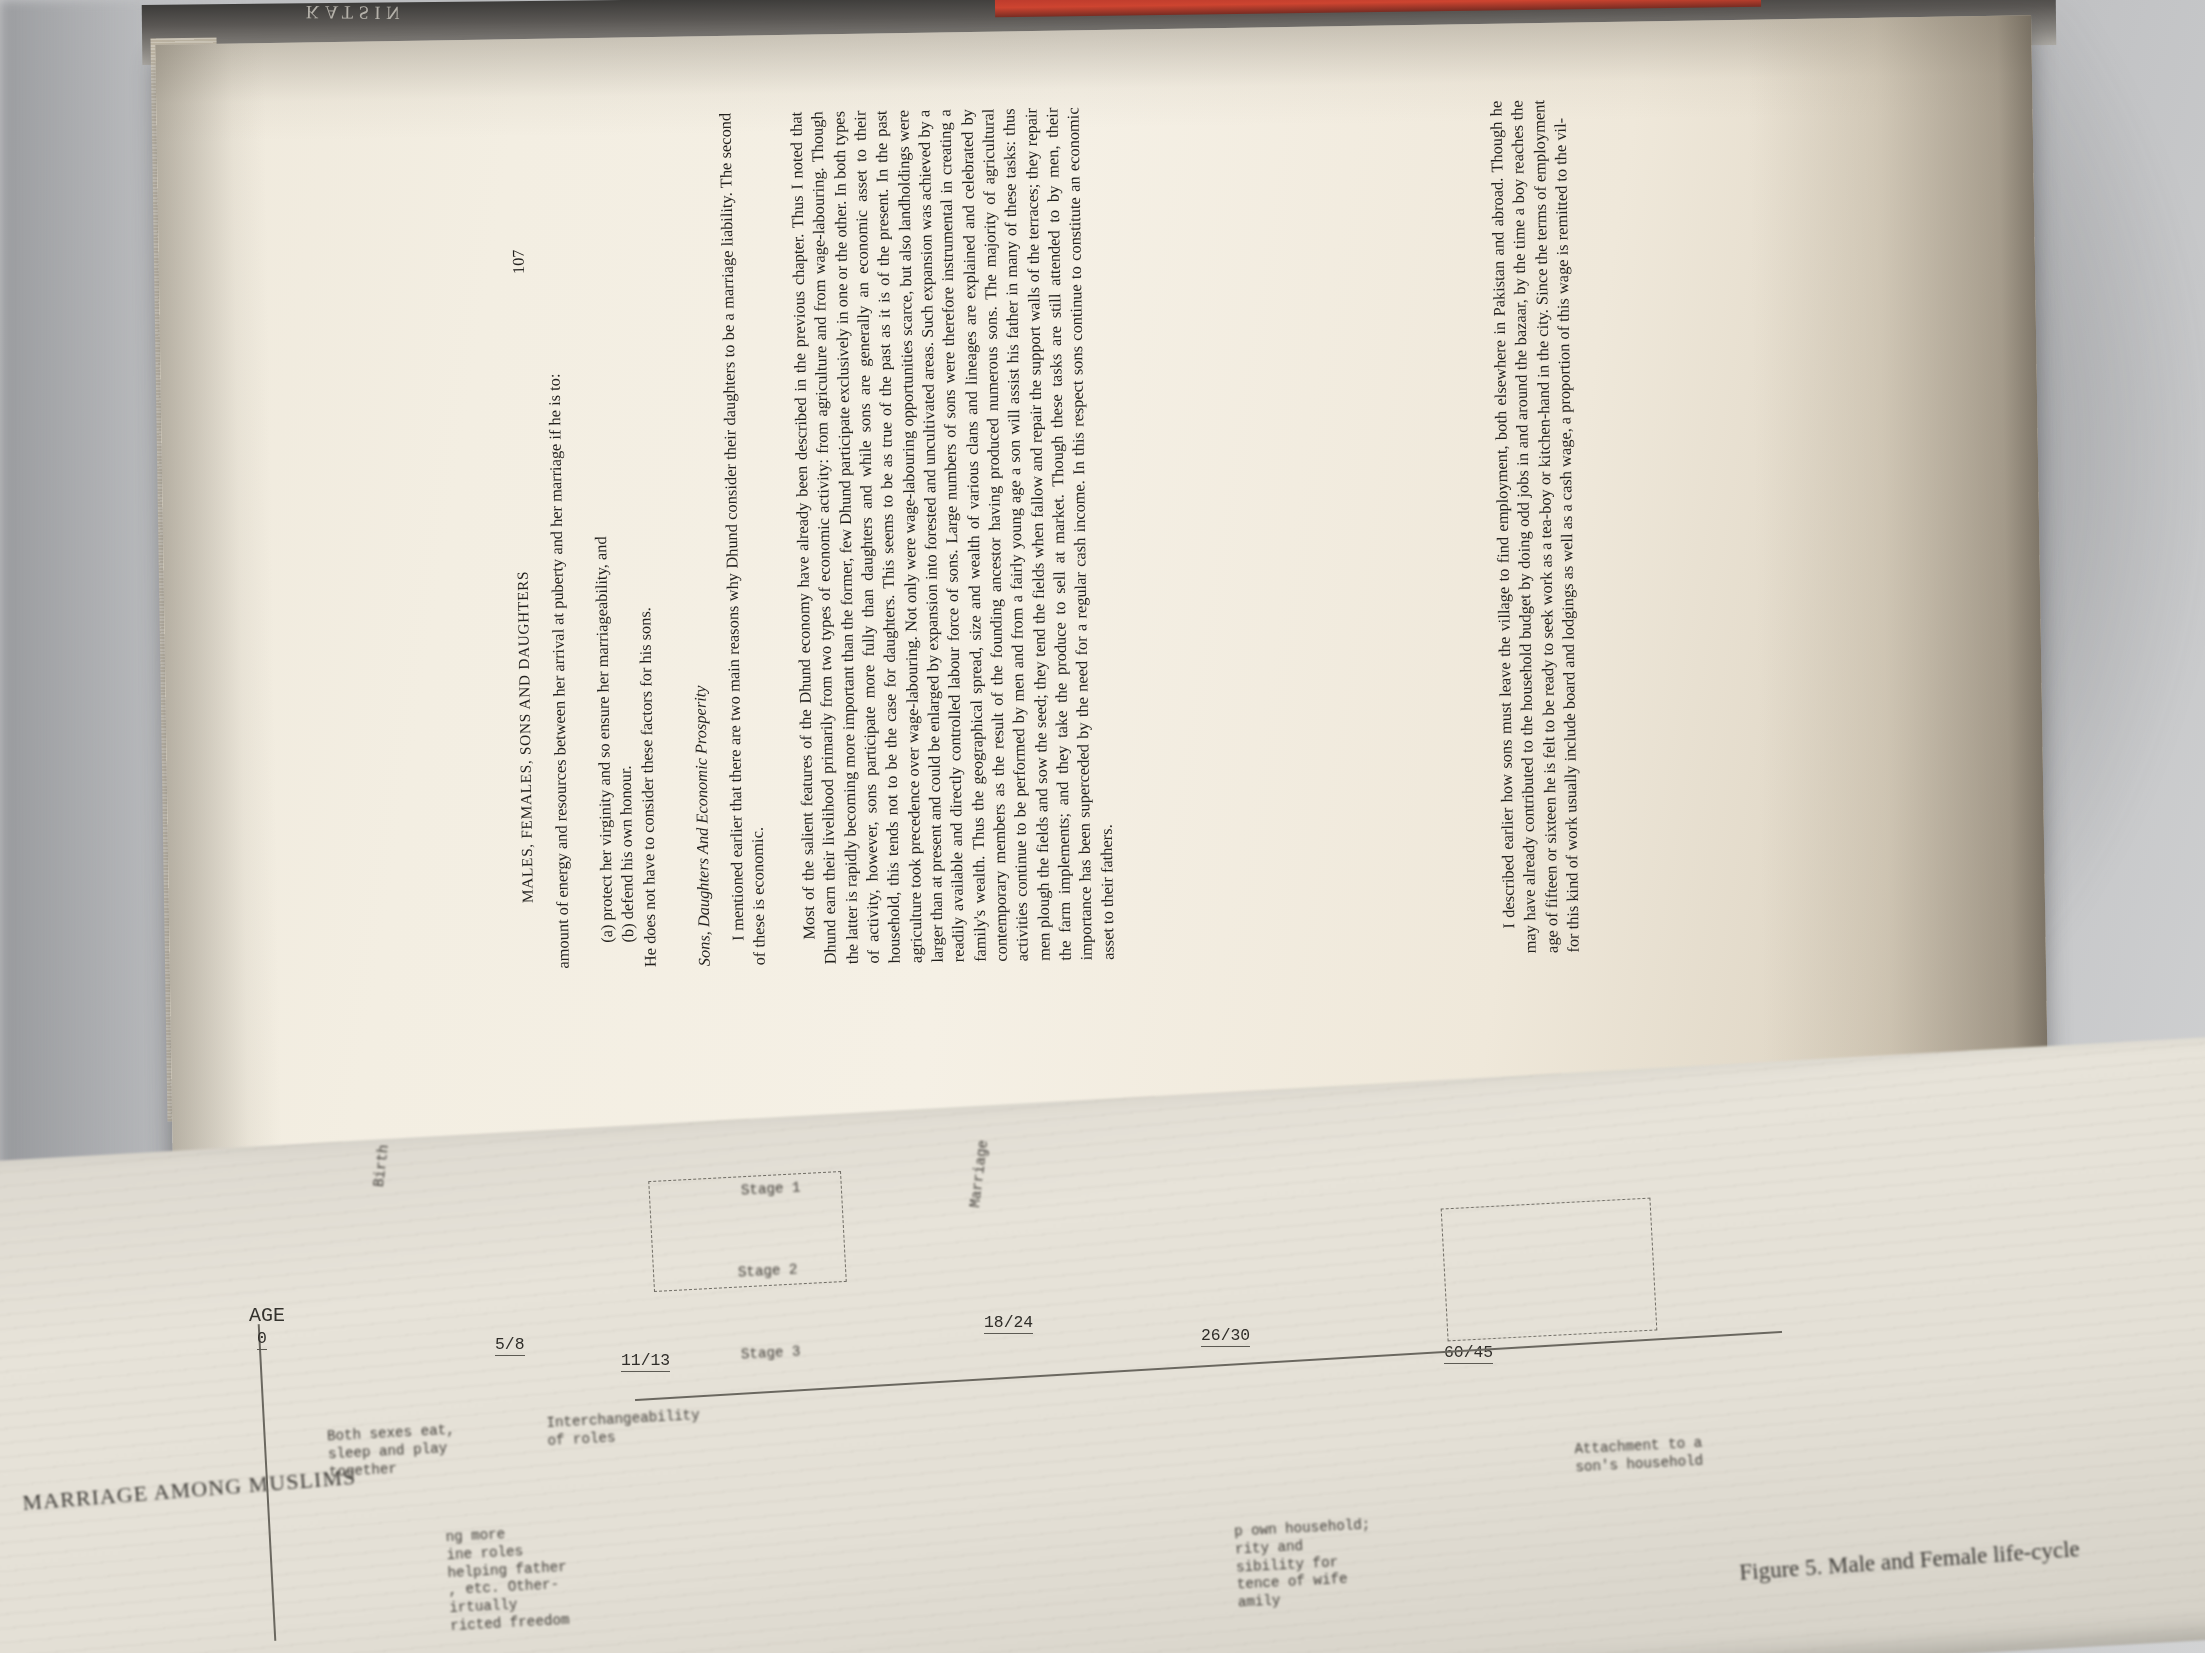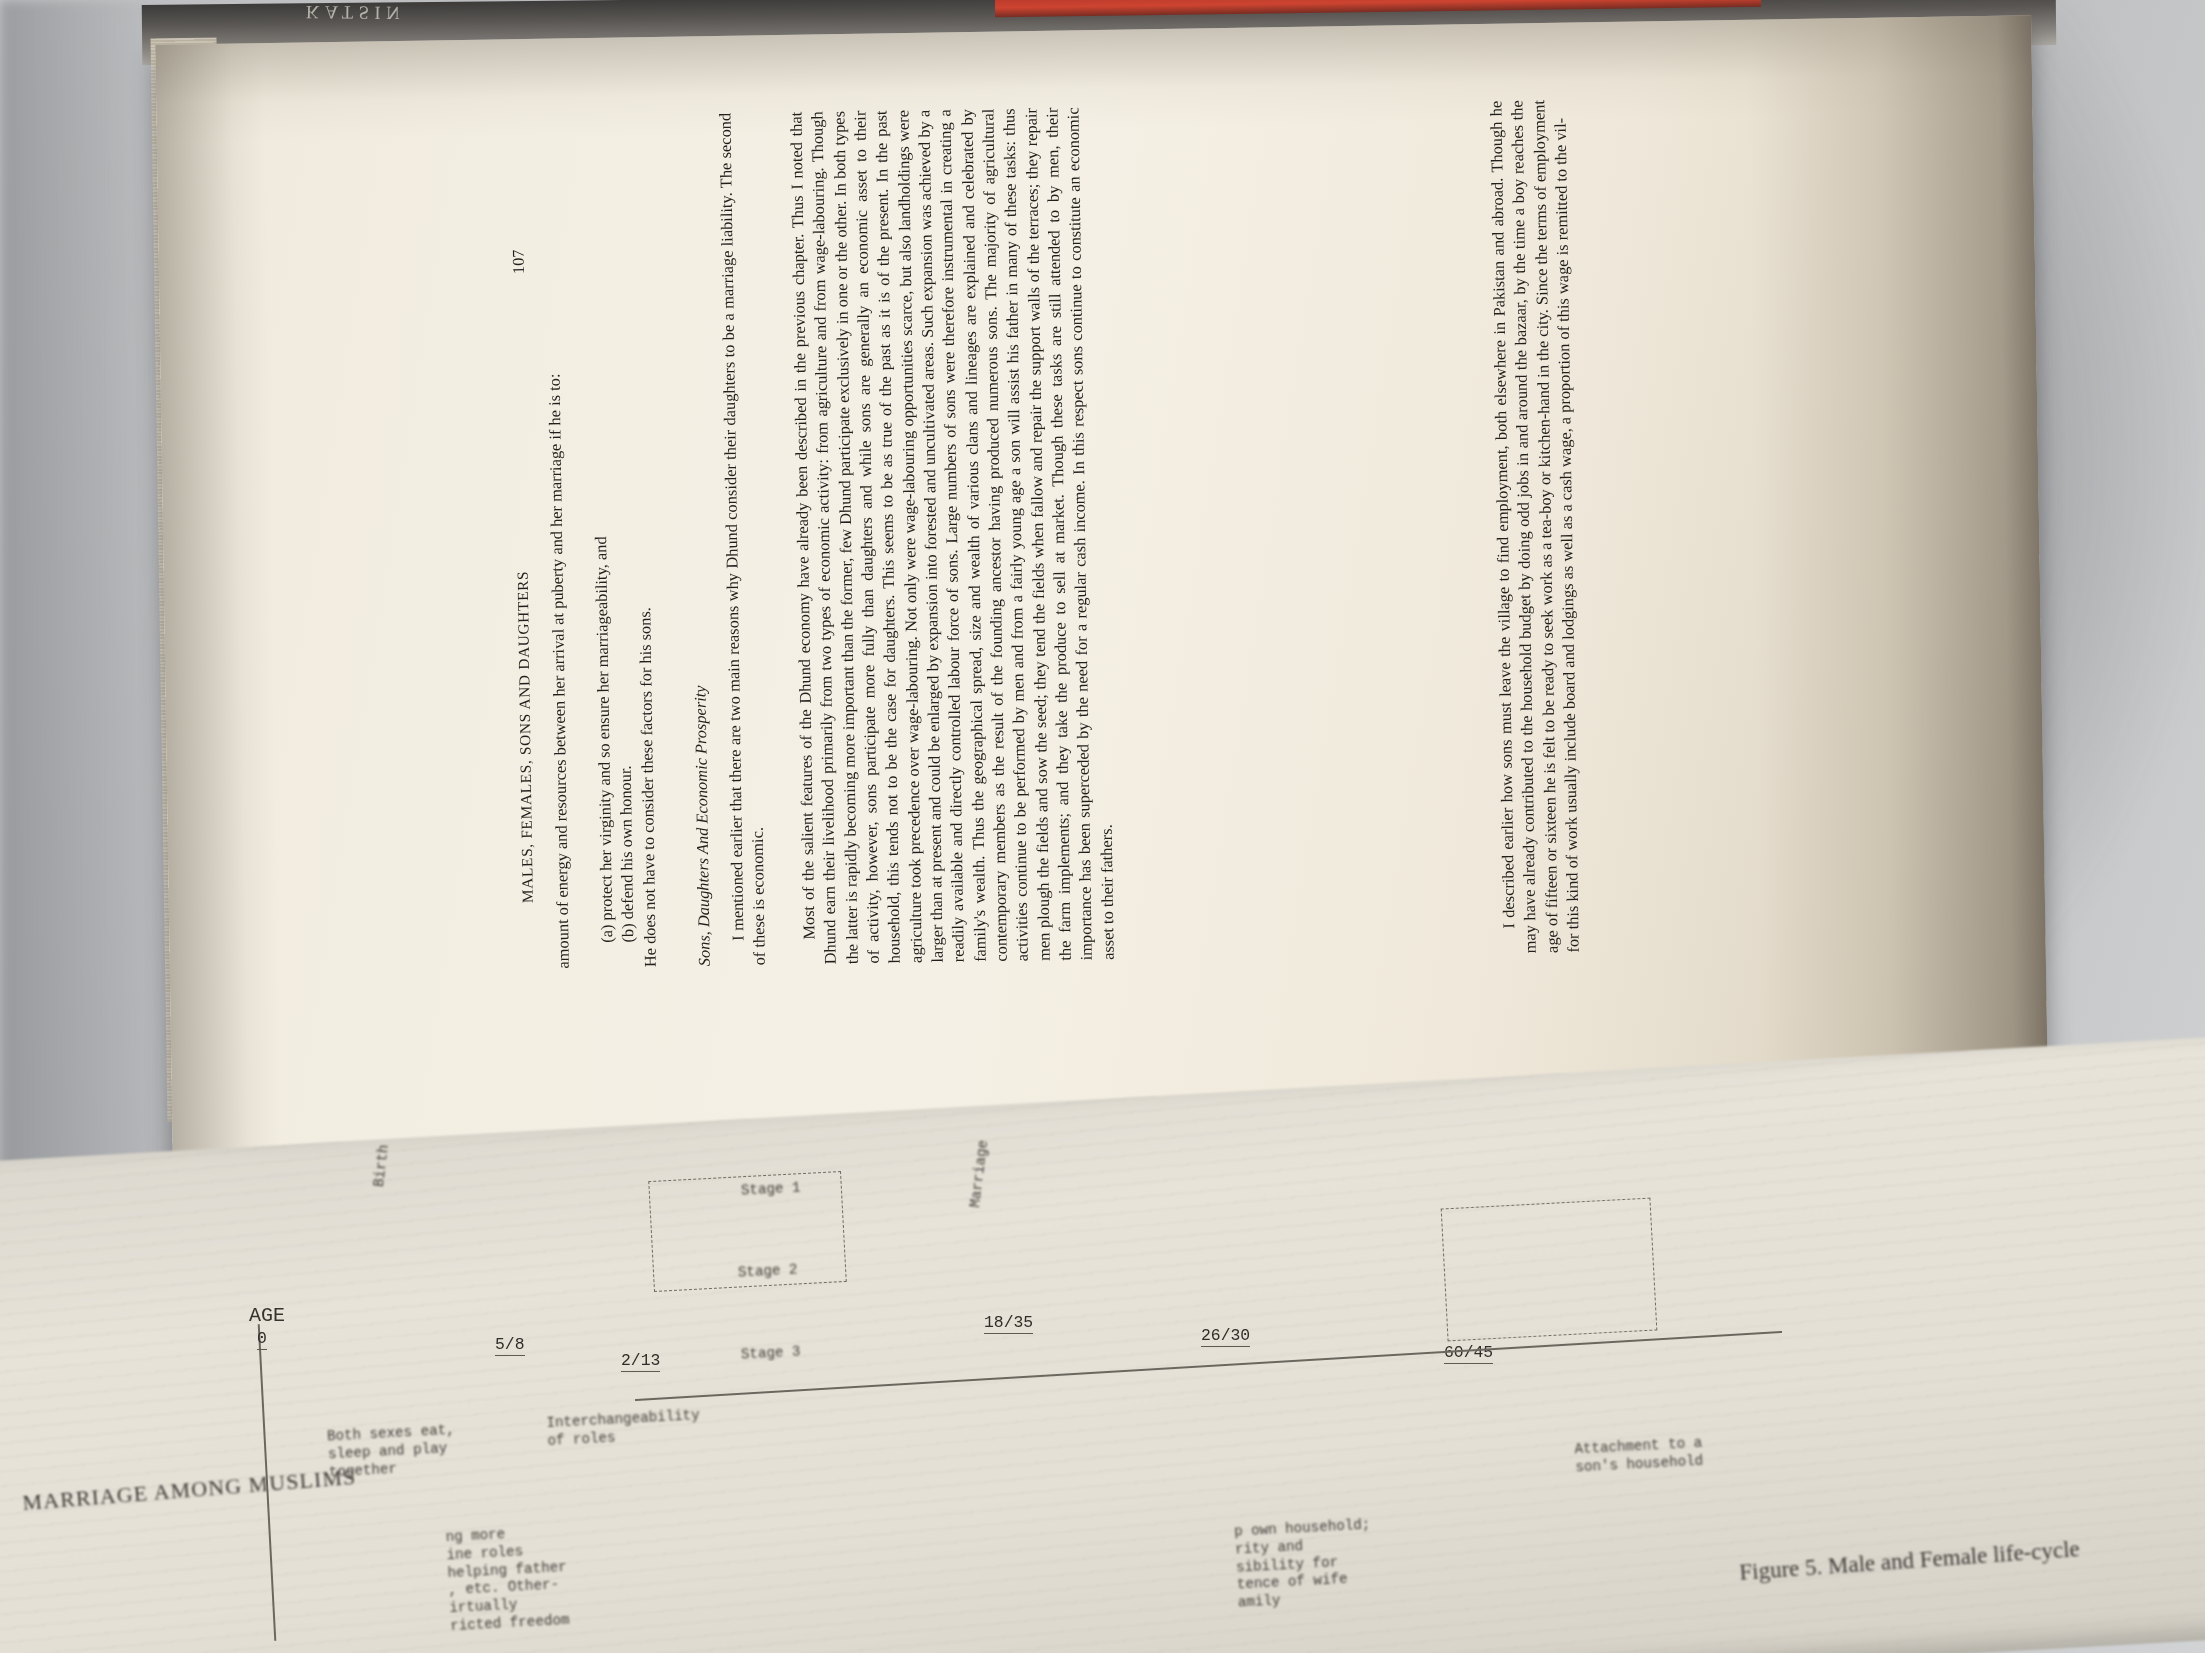--- a/index.html
+++ b/index.html
@@ -299,22 +299,22 @@
   </div>
 
   <div class="lower-head">MARRIAGE AMONG MUSLIMS</div>
   <div class="fig-caption">Figure 5.  Male and Female life-cycle</div>
 
   <div class="age-label" style="left:249px; top:1304px;">AGE</div>
   <div class="axis-line" style="left:266px; top:1324px; width:2.2px; height:317px; transform:rotate(-3deg);"></div>
 
   <div class="age-num" style="left:257px; top:1329px;">0</div>
   <div class="age-num" style="left:495px; top:1335px;">5/8</div>
-  <div class="age-num" style="left:621px; top:1351px;">2/13</div>
-  <div class="age-num" style="left:984px; top:1313px;">18/35</div>
+  <div class="age-num" style="left:621px; top:1351px;">11/13</div>
+  <div class="age-num" style="left:984px; top:1313px;">18/24</div>
   <div class="age-num" style="left:1165px; top:1326px;margin-left:36px;">26/30</div>
   <div class="age-num" style="left:1444px; top:1343px;">60/45</div>
 
   <div class="axis-line" style="left:634px; top:1365px; width:1149px; height:1.6px; transform:rotate(-3.4deg);"></div>
 
   <div class="stage-box" style="left:651px; top:1176px; width:191px; height:109px; transform:rotate(-3deg);"></div>
   <div class="stage-box" style="left:1444px; top:1203px; width:208px; height:131px; transform:rotate(-3deg);"></div>
 
   <div class="blurtext" style="left:741px; top:1181px; transform:rotate(-3deg);">Stage 1</div>
   <div class="blurtext" style="left:738px; top:1263px; transform:rotate(-3deg);">Stage 2</div>

